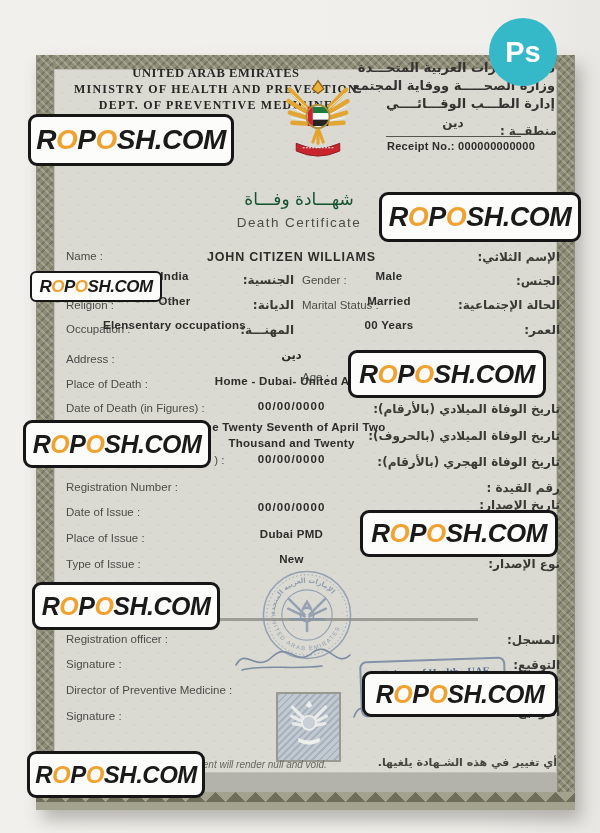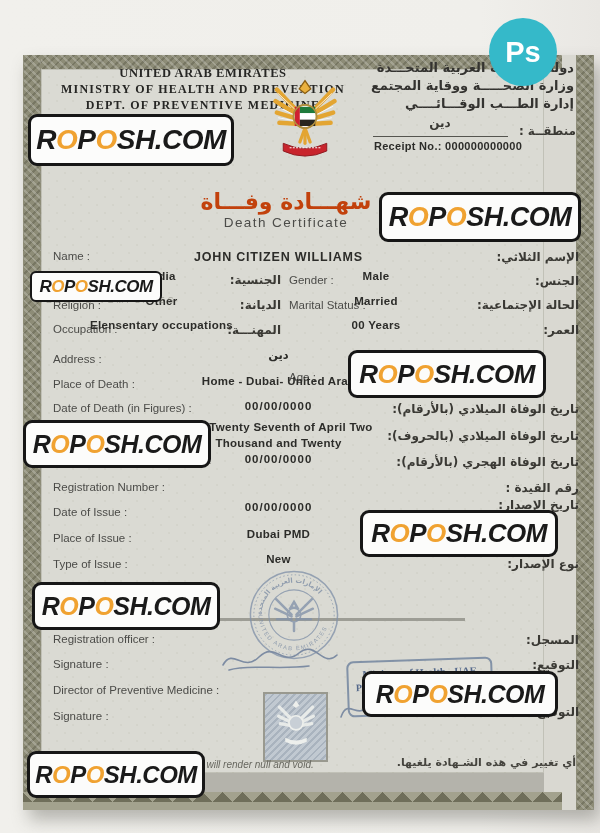--- a/index.html
+++ b/index.html
@@ -1,22 +1,22 @@
 <!DOCTYPE html>
 <html><head>
 <meta charset="utf-8">
 <style>
   html,body{margin:0;padding:0;}
   body{width:600px;height:833px;overflow:hidden;font-family:"Liberation Sans",sans-serif;}
   .stage{position:relative;width:600px;height:833px;
     background:linear-gradient(90deg,#f1f0ec 0%,#f0efeb 80%,#e9e7e3 100%);}
   .abs{position:absolute;}
   
-  .cert{position:absolute;left:23px;top:55px;width:539px;height:755px;
-    background:#d9d8d1;box-shadow:6px 10px 16px rgba(70,70,60,.35);padding-left:32px;}
+  .cert{position:absolute;left:36px;top:55px;width:539px;height:755px;
+    background:#d9d8d1;box-shadow:6px 10px 16px rgba(70,70,60,.35);}
   .edge{background:
     repeating-linear-gradient(45deg,rgba(255,255,255,.20) 0 2px,transparent 2px 6px),
     repeating-linear-gradient(-45deg,rgba(62,62,46,.28) 0 2px,transparent 2px 6px),
     #8d8c77;}
   .edge-top{left:0;top:0;width:539px;height:14px;}
   .edge-left{left:0;top:0;width:18px;height:755px;}
   .edge-right{right:0;top:0;width:18px;height:755px;}
   .gray-band{left:18px;top:718px;width:503px;height:19px;background:#b4b3ab;}
   .edge-bottom{left:0;bottom:0;width:539px;height:18px;
     background:
@@ -31,21 +31,21 @@
     box-shadow:inset 0 0 0 1px rgba(120,120,100,.25);}
   
   .hdr-en{font-family:"Liberation Serif",serif;font-weight:bold;color:#262624;
     font-size:12px;letter-spacing:1.2px;line-height:16px;text-align:center;}
   .hdr-en .l1{font-size:12.5px;letter-spacing:.6px;}
   .ar{font-family:"DejaVu Sans",sans-serif;direction:rtl;text-align:right;color:#3a3934;}
   .hdr-ar{font-size:13px;font-weight:bold;line-height:18px;color:#343330;}
   .lbl{font-size:11.5px;color:#4b4b48;white-space:nowrap;}
   .val{font-size:11.5px;font-weight:bold;color:#2c2c29;text-align:center;white-space:nowrap;letter-spacing:.3px;}
   .arl{font-size:12px;font-weight:bold;white-space:nowrap;}
-  .title-ar{font-size:22px;font-weight:bold;text-align:center;color:#c2410c;}
+  .title-ar{font-size:17px;font-weight:normal;text-align:center;color:#14532d;}
   .title-en{font-size:13.5px;letter-spacing:1.4px;color:#4c4c49;text-align:center;}
   .receipt{font-size:11px;font-weight:bold;color:#2c2c29;text-align:center;letter-spacing:.3px;}
   .fline{border-top:1.5px solid #55554f;height:0;}
   .footer-en{font-size:10px;font-style:italic;color:#67675f;white-space:nowrap;}
   .footer-ar{font-size:11px;font-weight:bold;white-space:nowrap;color:#45443e;}
   .divider{background:#9d9d95;height:2.5px;}
   
   .wm{position:absolute;background:#fcfcfb;border:3px solid #161616;border-radius:9px;
     display:flex;align-items:center;justify-content:center;z-index:40;
     font-weight:bold;font-style:italic;color:#1a1a1a;letter-spacing:-.5px;white-space:nowrap;}

